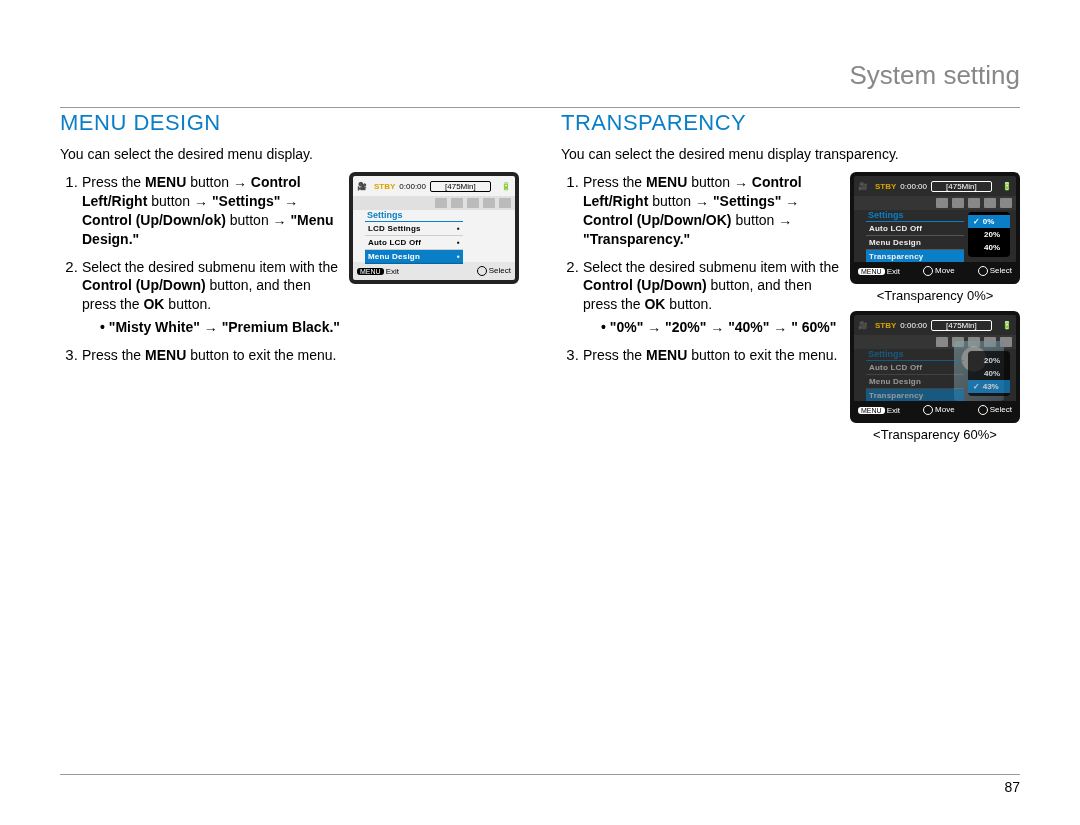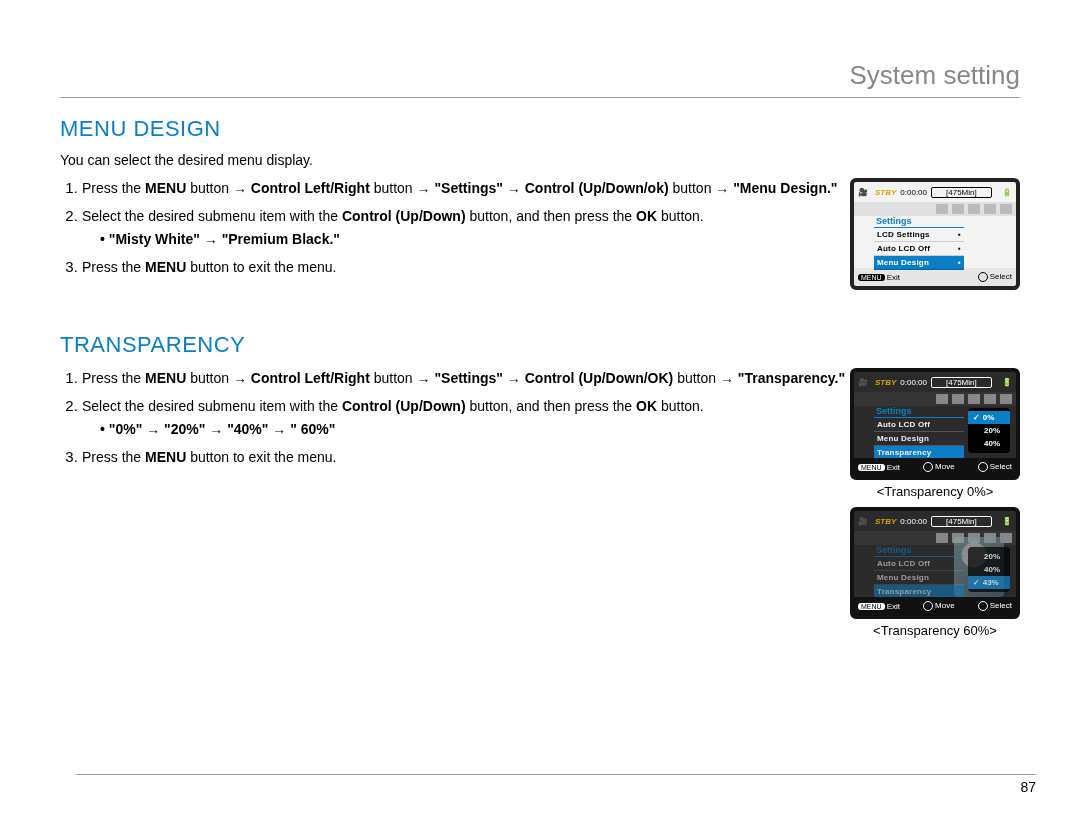--- a/index.html
+++ b/index.html
@@ -11,24 +11,24 @@
     position:relative;
   }
   .page {
     padding: 60px 60px 20px 60px;
   }
   .top-title {
     text-align:right;
     font-size:26px;
     color:#888;
     border-bottom:1px solid #999;
-    padding-bottom:6px;
-    margin-bottom:18px;
-  }
-  .cols { display:flex; gap:42px;flex-direction:column; }
+    padding-bottom:16px;
+    margin-bottom:2px;
+  }
+  .cols { display:flex; gap:42px; }
   .col { flex:1; }
   .sect-title {
     color:#0a7fc7;
     font-size:22px;
     letter-spacing:0.5px;
     font-weight:500;
     margin:0 0 10px 0;
     font-family: Arial, sans-serif;
   }
   .intro { font-size:14px; margin:0 0 10px 0; }
@@ -49,47 +49,47 @@
     border-radius:6px;
     position:relative;
     overflow:hidden;
     font-family: Arial, sans-serif;
   }
   .lcd.light { background:#f3f3f3; border:4px solid #222; }
   .lcd.dark  { background:#2b2b2b; border:4px solid #111; }
   .lcd .topbar { height:20px; display:flex; align-items:center; gap:4px; padding:0 4px; font-size:8px; }
   .lcd.light .topbar { color:#000; }
   .lcd.dark  .topbar { color:#fff; }
-  .stby { color:#d6a400; font-weight:bold; font-style:italic; font-size:8px; margin-left:3px;}
+  .stby { color:#d6a400; font-weight:bold; font-size:8px; margin-left:3px;}
   .tc { letter-spacing:0; }
   .bx { border:1px solid currentColor; padding:0 14px; border-radius:2px; }
   .lcd .iconbar { height:14px; background:rgba(0,0,0,0.08); display:flex; gap:4px; align-items:center; justify-content:flex-end; padding:0 4px;}
   .lcd.dark .iconbar { background:rgba(255,255,255,0.05); }
   .ic { width:12px; height:10px; background:#bbb; border-radius:1px; }
   .lcd.dark .ic { background:#888; }
-  .lcd .menucol { position:absolute; left:20px; top:34px; right:52px; }
+  .lcd .menucol { position:absolute; left:12px; top:34px; right:52px; }
   .menuhdr { color:#0a7fc7; font-weight:bold; font-size:9px; border-bottom:1px solid #0a7fc7; padding:0 2px 1px 2px;}
   .mrow { font-size:8px; padding:2px 3px; border-bottom:1px solid rgba(0,0,0,0.15); letter-spacing:0.2px; font-weight:bold; display:flex; justify-content:space-between;}
   .lcd.dark .mrow { color:#eee; border-bottom-color:rgba(255,255,255,0.2);}
   .mrow.sel { background:#0a7fc7; color:#fff; }
   .lcd .popup { position:absolute; right:6px; top:36px; width:42px; background:#000; border-radius:4px; padding:3px 0;}
   .prow { font-size:8px; color:#fff; padding:2px 5px; font-weight:bold; display:flex; align-items:center; gap:3px;}
   .prow.sel { background:#0a7fc7; color:#fff; }
   .lcd .botbar { position:absolute; bottom:0; left:0; right:0; height:18px; display:flex; align-items:center; justify-content:space-between; padding:0 4px; font-size:8px;}
   .lcd.light .botbar { color:#000; background:rgba(0,0,0,0.05);}
   .lcd.dark  .botbar { color:#fff; background:#111;}
   .pill { background:#000; color:#fff; padding:0 3px; border-radius:3px; font-size:7px; margin-right:2px;}
   .lcd.dark .pill { background:#fff; color:#000;}
   .ring { display:inline-block; width:10px; height:10px; border:1.5px solid currentColor; border-radius:50%; margin-right:2px; vertical-align:middle;}
   .img-overlay { position:absolute; right:12px; top:26px; width:50px; height:60px; background:
       radial-gradient(circle at 40% 30%, #ddd 0 12px, transparent 13px),
       linear-gradient(135deg,#8aa,#567); 
       opacity:0.55; border-radius:4px;}
 
-  .pagenum { position:absolute; bottom:30px; right:44px; font-size:14px; border-top:1px solid #999; padding-top:4px; width:calc(100% - 120px); text-align:right;}
+  .pagenum { position:absolute; bottom:30px; right:60px; font-size:14px; border-top:1px solid #999; padding-top:4px; width:calc(100% - 120px); text-align:right;}
   .pagenum span { padding-left:6px; }
 </style>
 </head>
 <body>
 
 <div class="page">
   <div class="top-title">System setting</div>
 
   <div class="cols">
 
@@ -148,20 +148,21 @@
         </li>
         <li>
           <span>Press the </span><b>MENU</b><span> button to exit the menu.</span>
         </li>
       </ol>
       <div style="clear:both"></div>
     </div>
 
     <div class="col">
       <h2 class="sect-title">TRANSPARENCY</h2>
+      <p class="intro">You can select the desired menu display transparency.</p>
 
       <div class="fig-wrap">
         <div class="lcd dark">
           <div class="topbar">
             <span>🎥</span>
             <span class="stby">STBY</span>
             <span class="tc">0:00:00</span>
             <span class="bx">[475Min]</span>
             <span style="flex:1"></span>
             <span>🔋</span>

